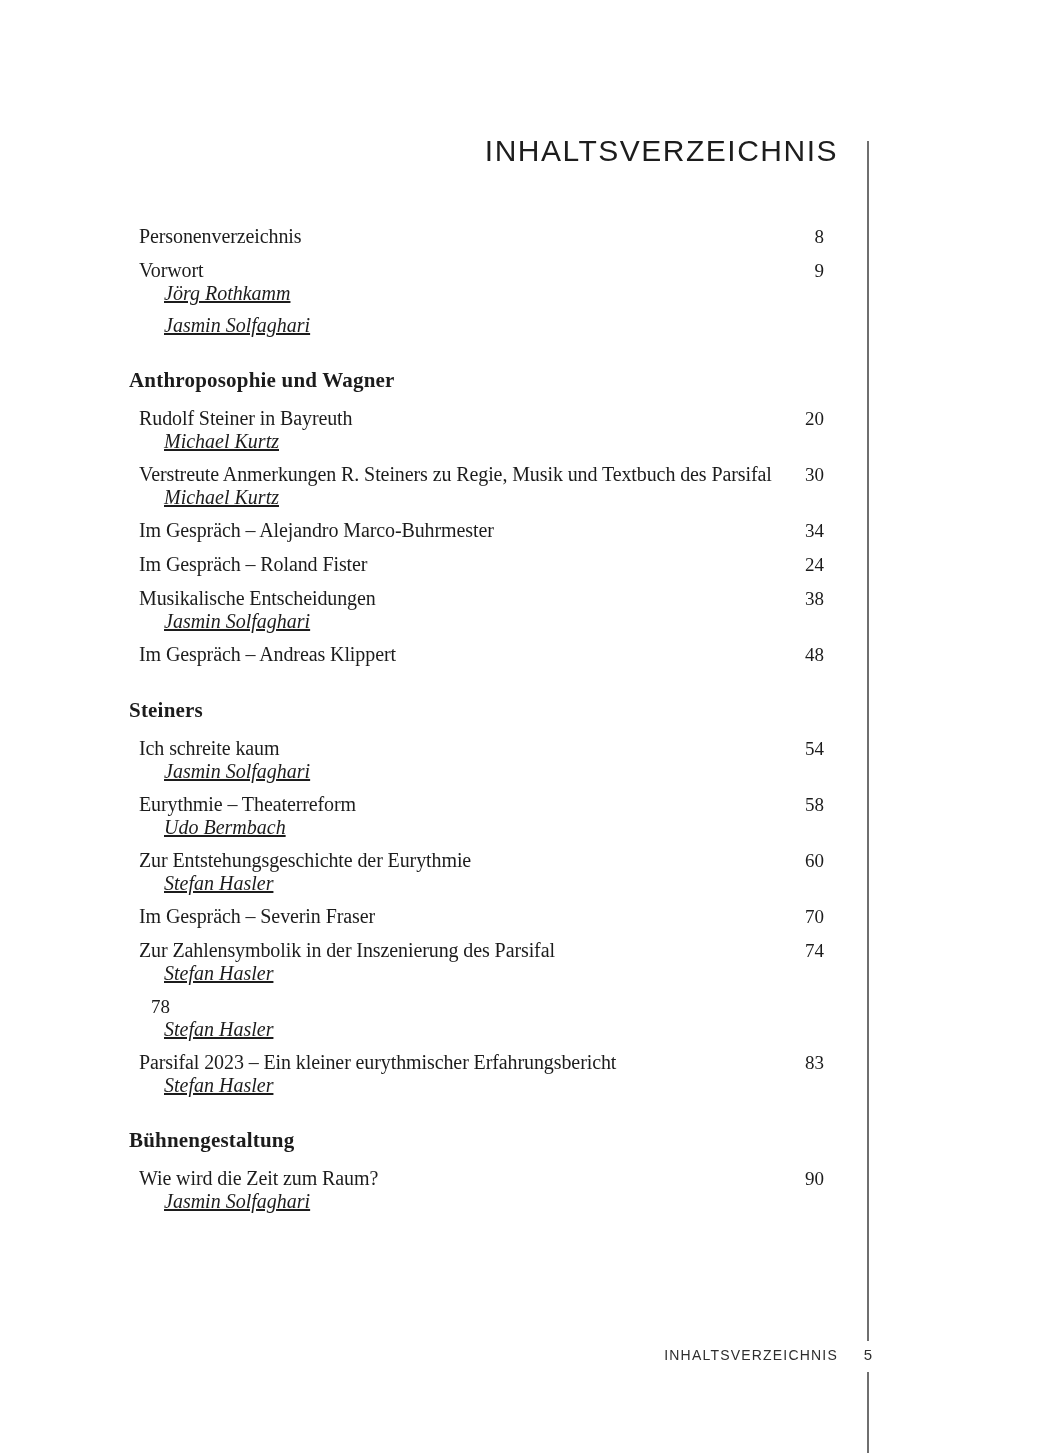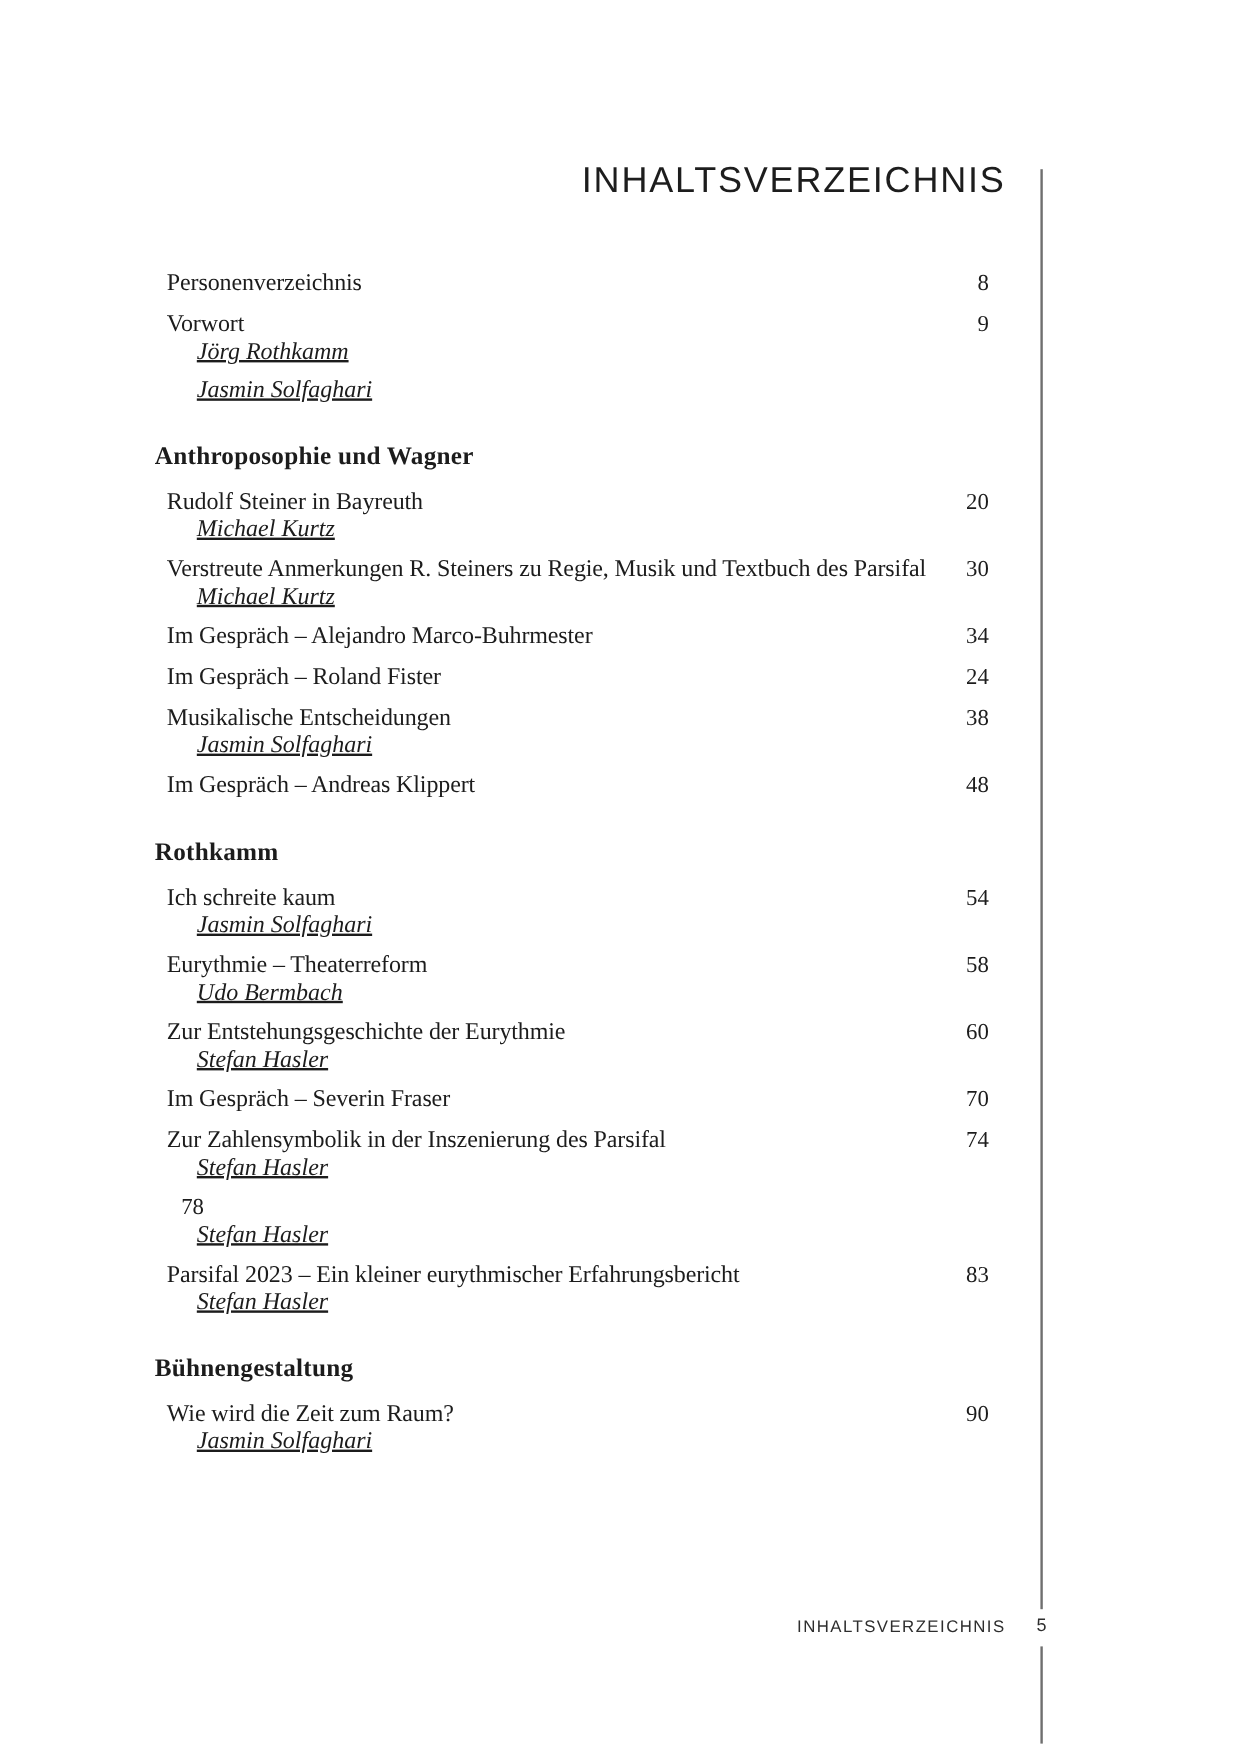--- a/index.html
+++ b/index.html
@@ -162,21 +162,21 @@
     </div>
     <div class="entry-author">Jasmin Solfaghari</div>
   </div>
   <div class="entry">
     <div class="entry-line">
       <span class="entry-title">Im Gespräch – Andreas Klippert</span>
       <span class="entry-page">48</span>
     </div>
   </div>
 
-  <div class="section-heading">Rothkamm</div>
+  <div class="section-heading">Steiners</div>
 
   <div class="entry">
     <div class="entry-line">
       <span class="entry-title">Ich schreite kaum</span>
       <span class="entry-page">54</span>
     </div>
     <div class="entry-author">Jasmin Solfaghari</div>
   </div>
   <div class="entry">
     <div class="entry-line">

